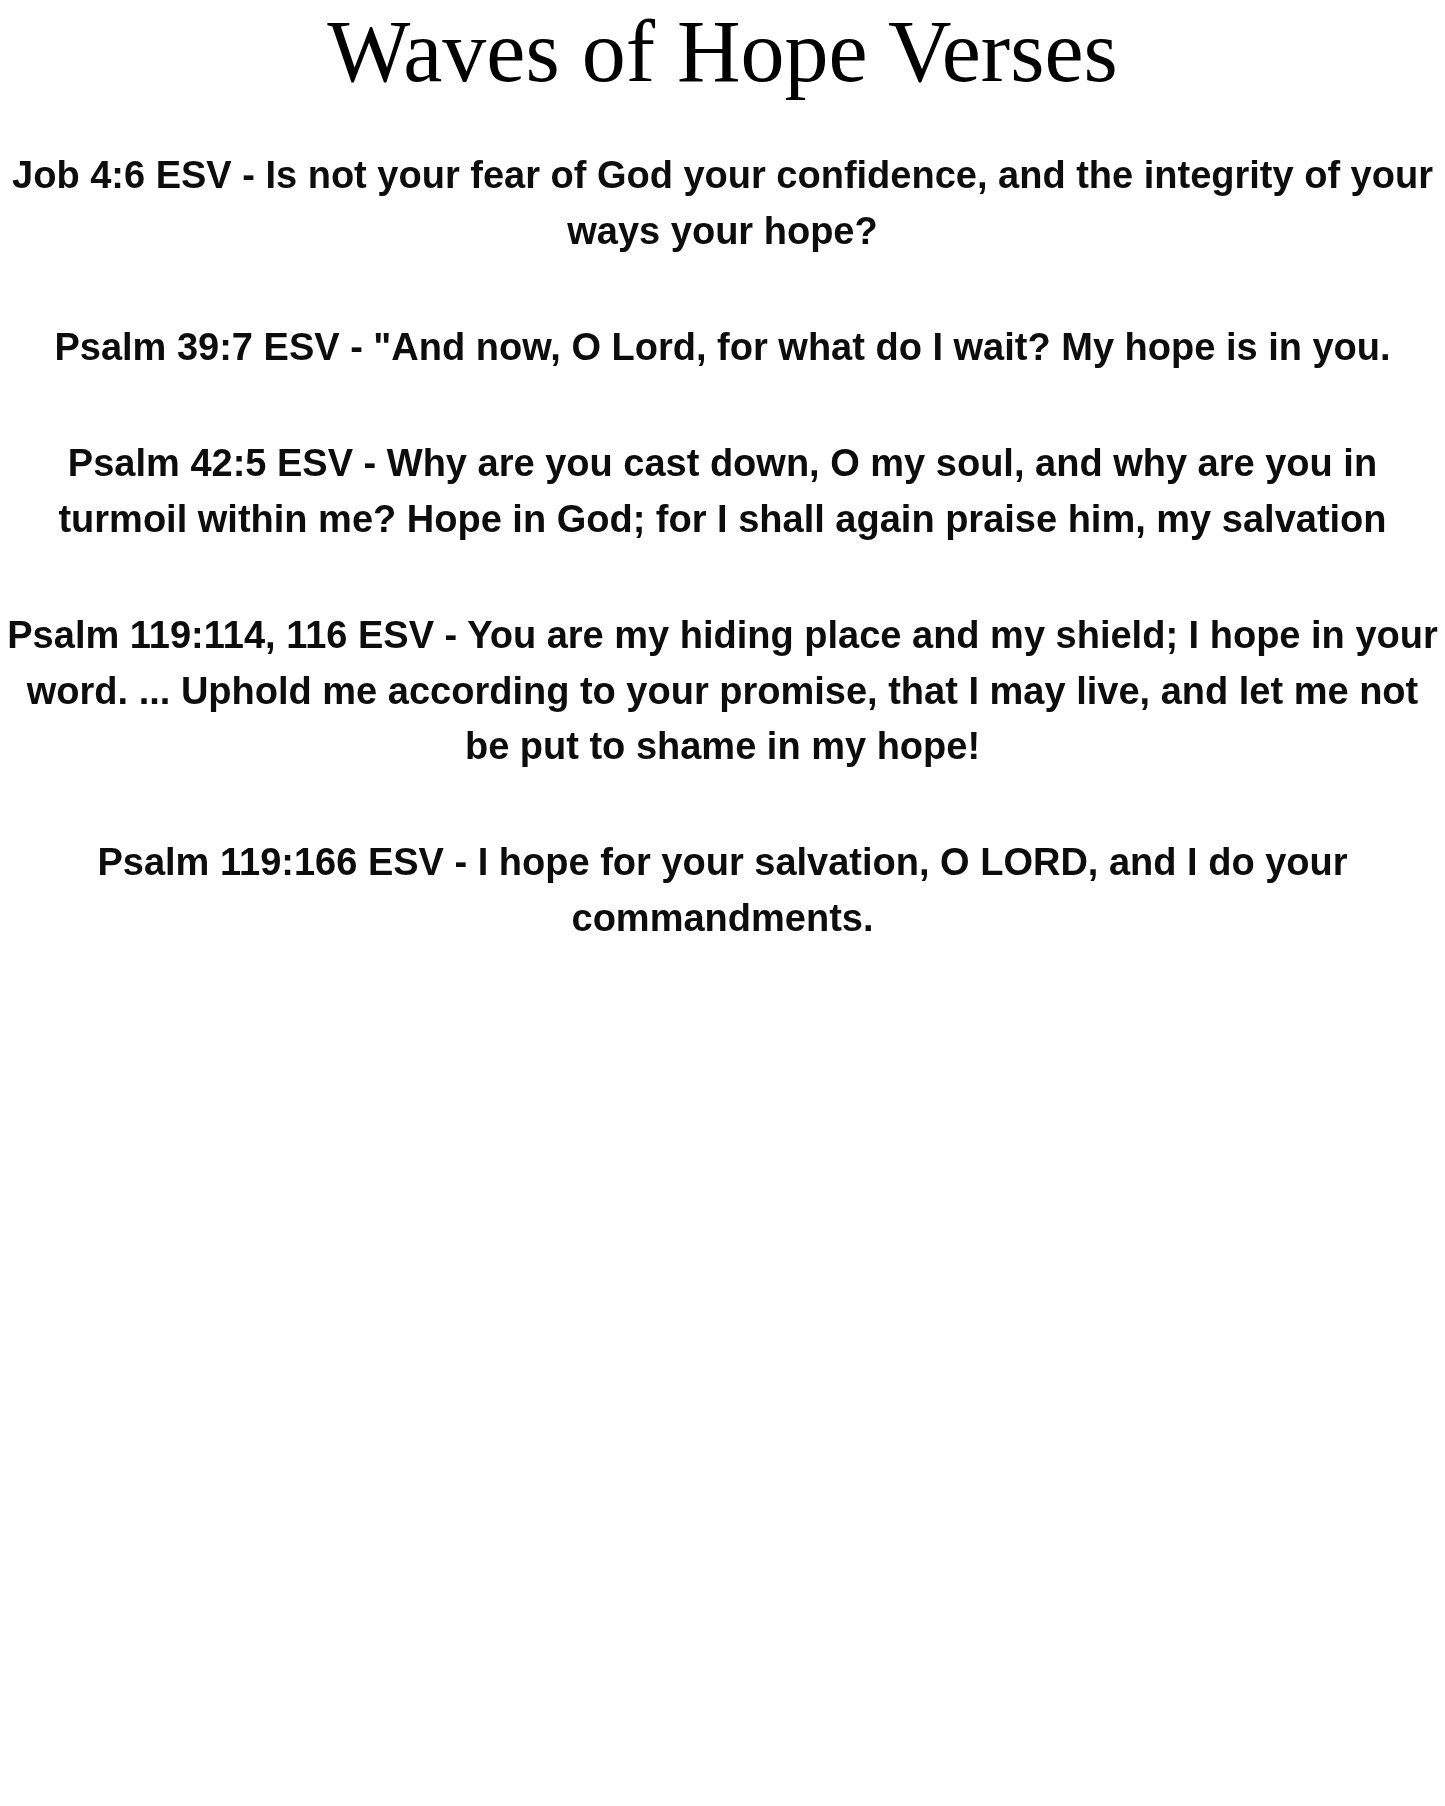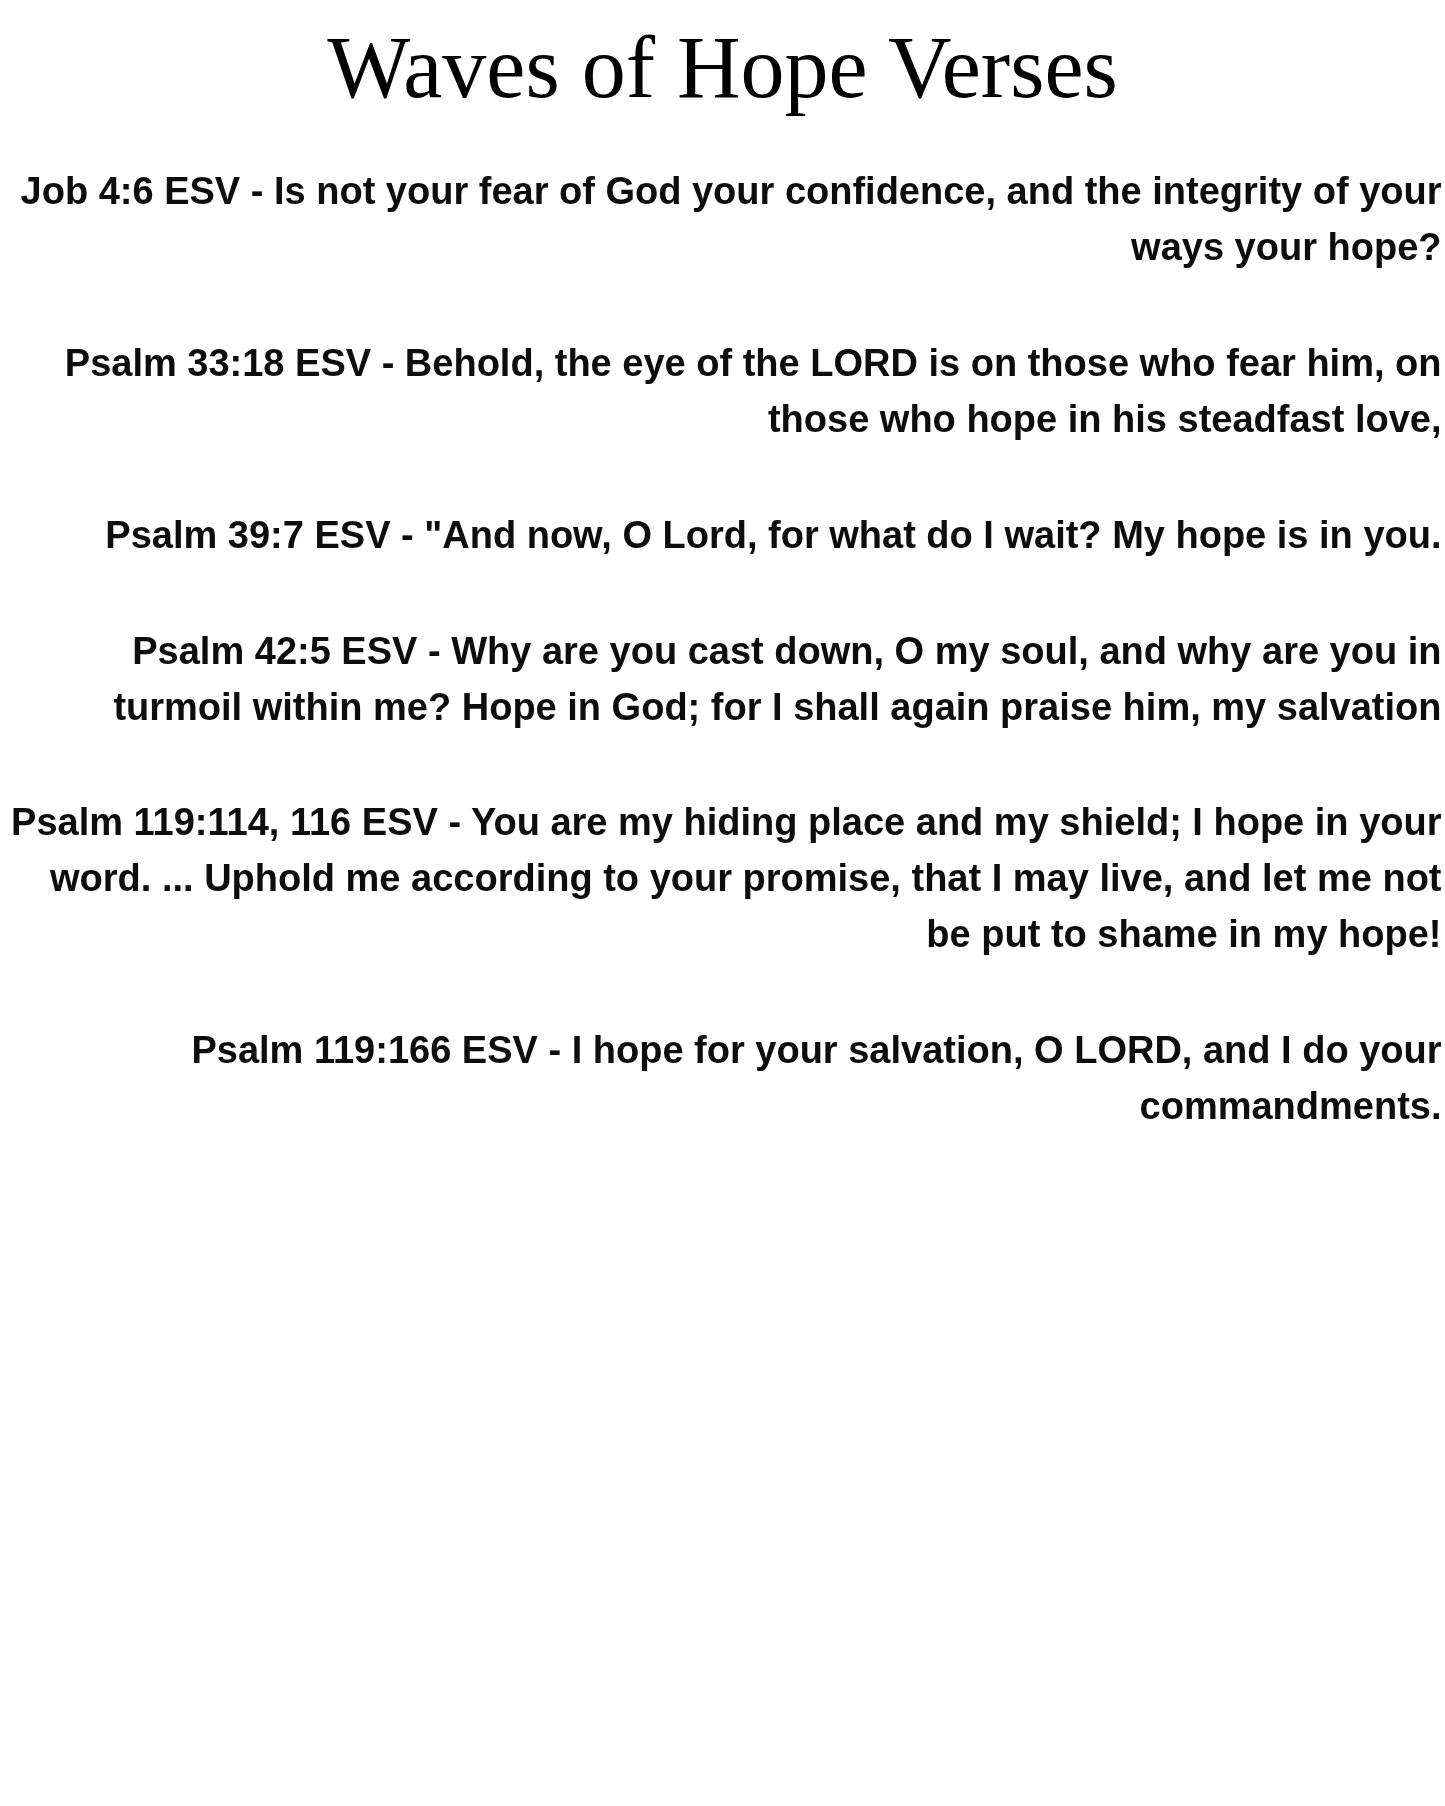--- a/index.html
+++ b/index.html
@@ -9,57 +9,55 @@
   }
   .page {
     position: relative;
     width: 1445px;
     height: 1806px;
     margin: 0 auto;
     background: #ffffff;
     color: #000000;
     overflow: hidden;
     box-sizing: border-box;
-    padding-top: 16px;
   }
   .doc-title {
     font-family: "Liberation Serif", "DejaVu Serif", serif;
     font-weight: 400;
     font-size: 88px;
     line-height: 1.05;
     text-align: center;
     color: #000000;
     margin: 6px 0 50px 0;
     letter-spacing: 0px;
   }
   .verse-list {
     width: 100%;
   }
   .verse-list p {
     font-family: "Liberation Sans", "DejaVu Sans", sans-serif;
     font-weight: 700;
     font-size: 38px;
     line-height: 1.47;
-    text-align: right;
+    text-align: center;
     color: #0d0d0d;
     margin: 0 auto 60px auto;
     max-width: 1438px;
     padding: 0 3px;
   }
   .verse-list p:last-child {
     margin-bottom: 0;
   }
 </style>
 </head>
 <body>
 
 <div class="page">
   <h1 class="doc-title">Waves of Hope Verses</h1>
 
   <div class="verse-list">
     <p>Job 4:6 ESV - Is not your fear of God your confidence, and the integrity of your ways your hope?</p>
-    <p>Psalm 33:18 ESV - Behold, the eye of the LORD is on those who fear him, on those who hope in his steadfast love,</p>
     <p>Psalm 39:7 ESV - "And now, O Lord, for what do I wait? My hope is in you.</p>
     <p>Psalm 42:5 ESV - Why are you cast down, O my soul, and why are you in turmoil within me? Hope in God; for I shall again praise him, my salvation</p>
     <p>Psalm 119:114, 116 ESV - You are my hiding place and my shield; I hope in your word. ... Uphold me according to your promise, that I may live, and let me not be put to shame in my hope!</p>
     <p>Psalm 119:166 ESV - I hope for your salvation, O LORD, and I do your commandments.</p>
   </div>
 </div>
 
 </body></html>

